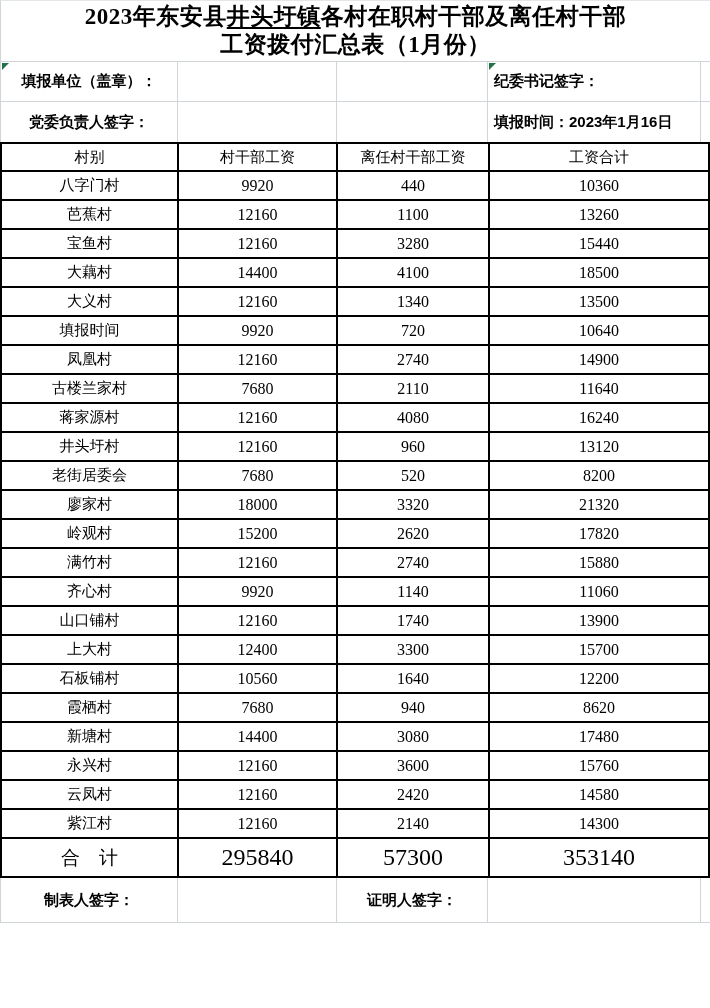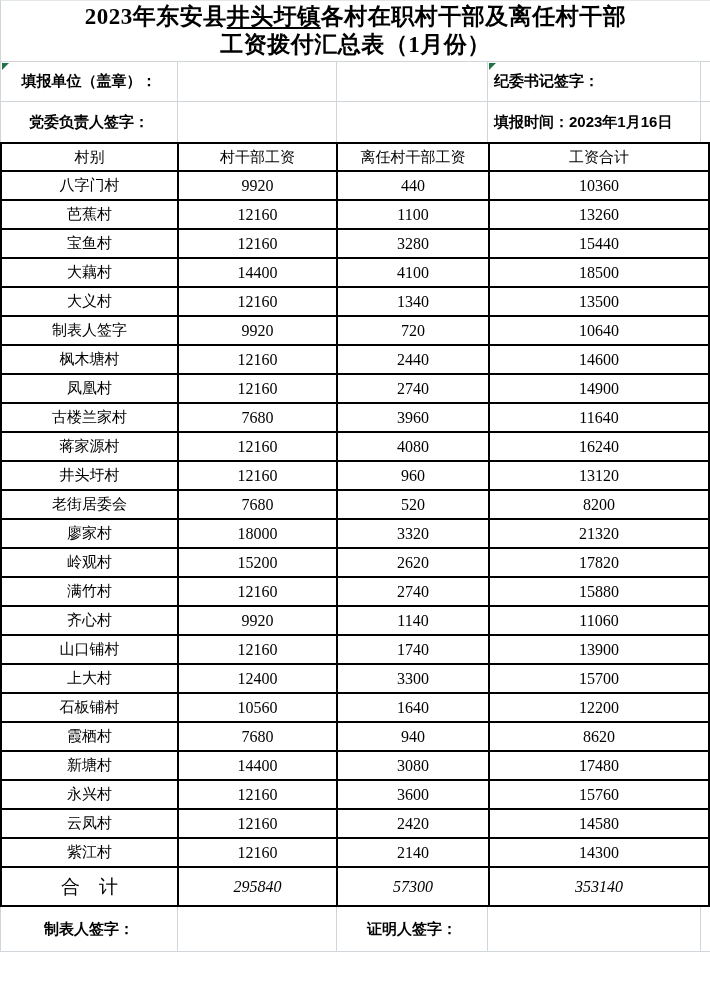--- a/index.html
+++ b/index.html
@@ -65,22 +65,21 @@
   table.main tr.data{height:29px;}
   td.c-name{font-size:15px;}
   td.c-num{
     font-family:"Liberation Serif","DejaVu Serif",serif;
     font-size:16px;
   }
   table.main tr.total{height:39px;margin-top:12px;}
   tr.total td.t-label{font-size:19px;}
   tr.total td.t-num{
     font-family:"Liberation Serif","DejaVu Serif",serif;
-    font-size:16px;
-    font-style:italic;
+    font-size:24px;
   }
   
   .footer-row{
     display:grid;
     grid-template-columns:177px 159px 151px 213px 10px;
     border-left:1px solid #d0d5da;
   }
   .footer-row .cell{
     height:45px;
     border-right:1px solid #d0d5da;
@@ -165,41 +164,35 @@
           <td class="c-num">4100</td>
           <td class="c-num">18500</td>
         </tr>
         <tr class="data">
           <td class="c-name">大义村</td>
           <td class="c-num">12160</td>
           <td class="c-num">1340</td>
           <td class="c-num">13500</td>
         </tr>
         <tr class="data">
-          <td class="c-name">制表人签字</td>
+          <td class="c-name">填报时间</td>
           <td class="c-num">9920</td>
           <td class="c-num">720</td>
           <td class="c-num">10640</td>
         </tr>
         <tr class="data">
-          <td class="c-name">枫木塘村</td>
-          <td class="c-num">12160</td>
-          <td class="c-num">2440</td>
-          <td class="c-num">14600</td>
-        </tr>
-        <tr class="data">
           <td class="c-name">凤凰村</td>
           <td class="c-num">12160</td>
           <td class="c-num">2740</td>
           <td class="c-num">14900</td>
         </tr>
         <tr class="data">
           <td class="c-name">古楼兰家村</td>
           <td class="c-num">7680</td>
-          <td class="c-num">3960</td>
+          <td class="c-num">2110</td>
           <td class="c-num">11640</td>
         </tr>
         <tr class="data">
           <td class="c-name">蒋家源村</td>
           <td class="c-num">12160</td>
           <td class="c-num">4080</td>
           <td class="c-num">16240</td>
         </tr>
         <tr class="data">
           <td class="c-name">井头圩村</td>

